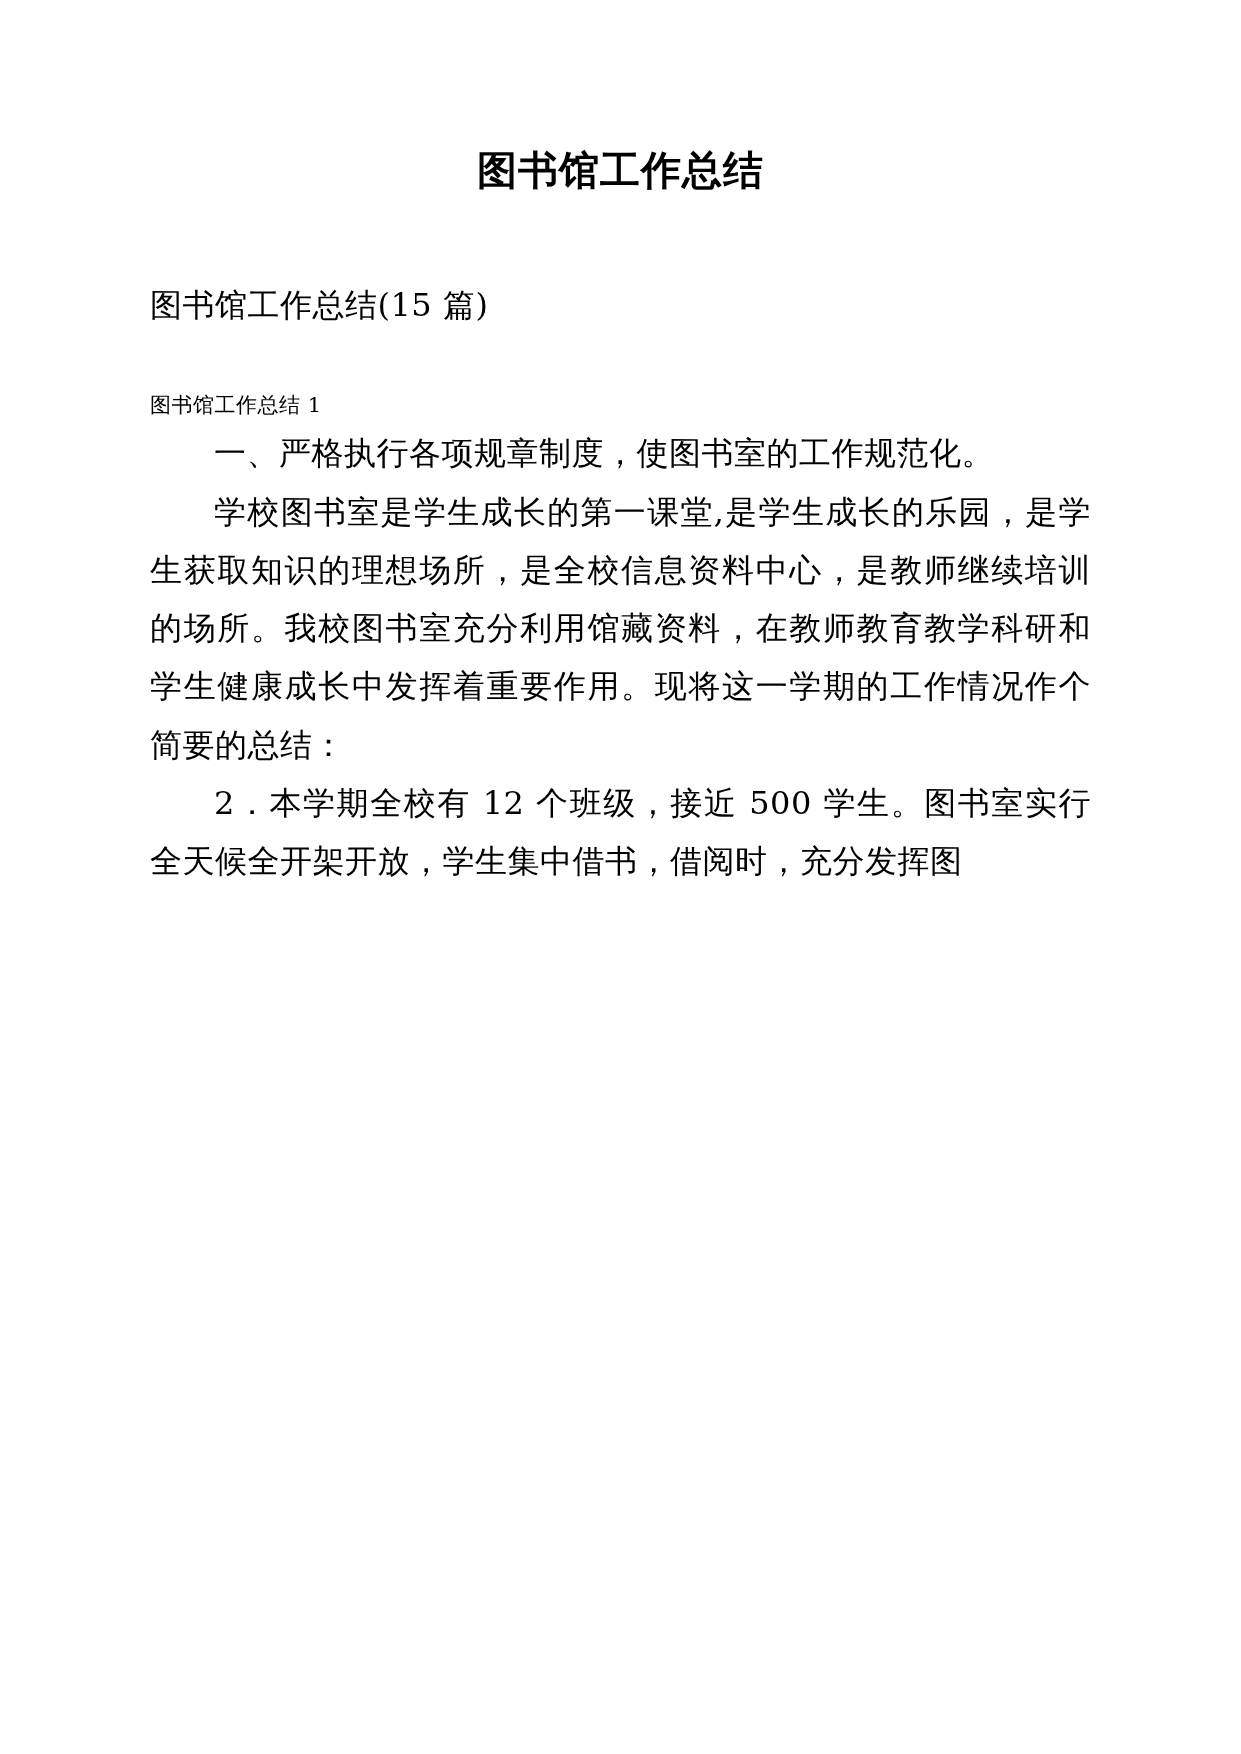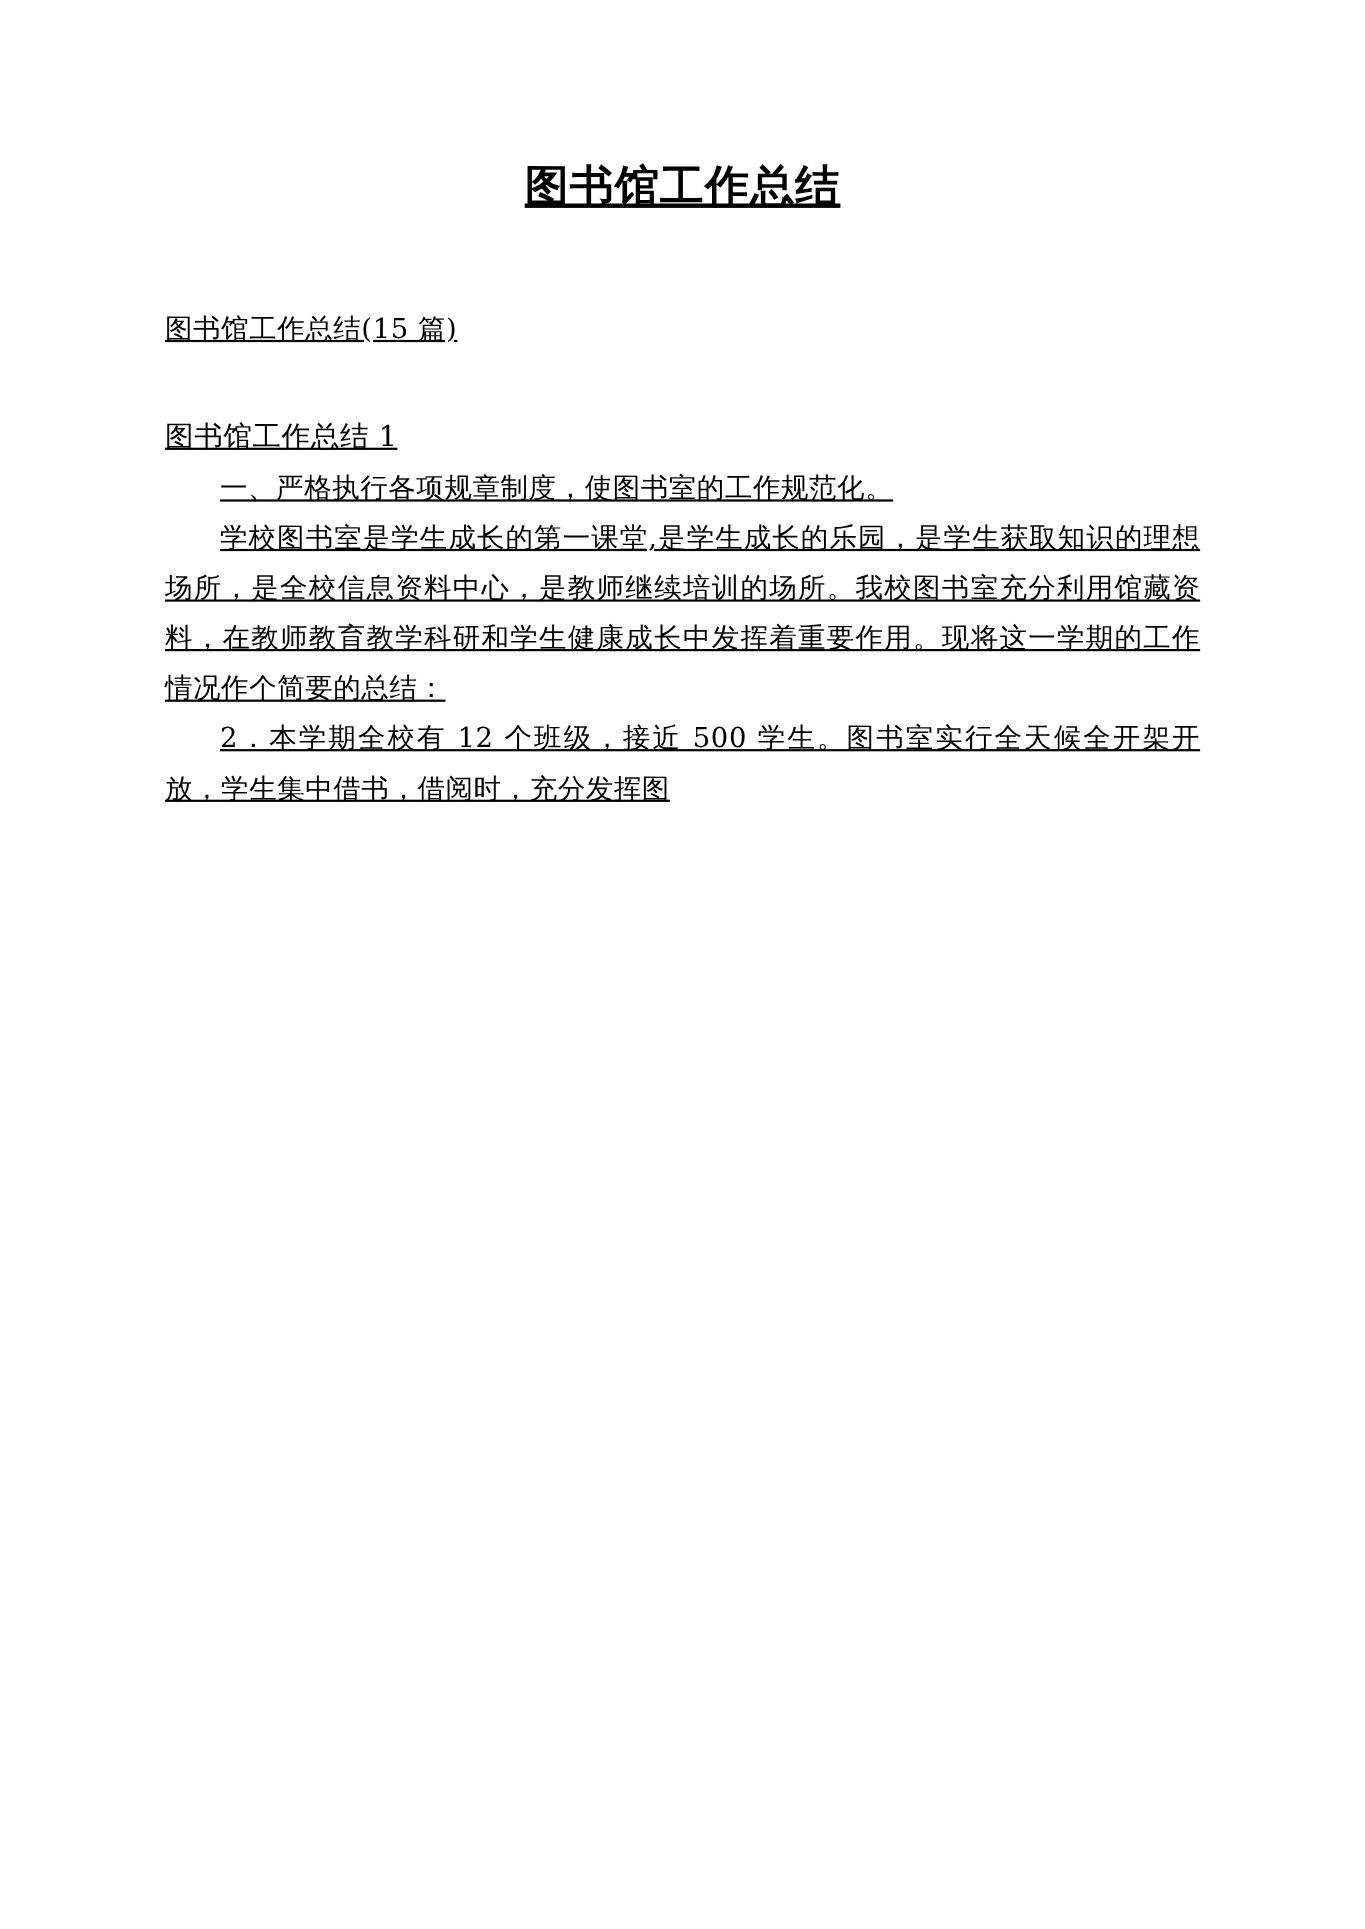--- a/index.html
+++ b/index.html
@@ -13,49 +13,48 @@
     font-family: "DejaVu Serif", "Liberation Serif", serif;
     color: #000000;
     -webkit-font-smoothing: antialiased;
   }
   .page {
     box-sizing: border-box;
     width: 1241px;
     height: 1460px;
     padding: 120px 150px 100px 150px;
     position: relative;
-    text-decoration: underline;
   }
   .doc-title {
     text-align: center;
     font-size: 40px;
     font-weight: bold;
     letter-spacing: 1px;
     margin: 22px 0 0 0;
     line-height: 1.4;
   }
   .body-block {
     margin-top: 78px;
   }
   p.para {
-    font-size: 25px;
+    font-size: 32px;
     line-height: 1.82;
     margin: 0 0 0 0;
     text-align: justify;
     text-justify: inter-ideograph;
     letter-spacing: 0.5px;
   }
   p.indent {
     text-indent: 2em;
   }
   .gap-md {
     height: 52px;
   }
   .section-head {
-    font-size: 26px;
+    font-size: 21px;
     line-height: 1.82;
     margin: 0;
     letter-spacing: 0.5px;
   }
 </style>
 </head>
 <body>
 
 <div class="page">
 

